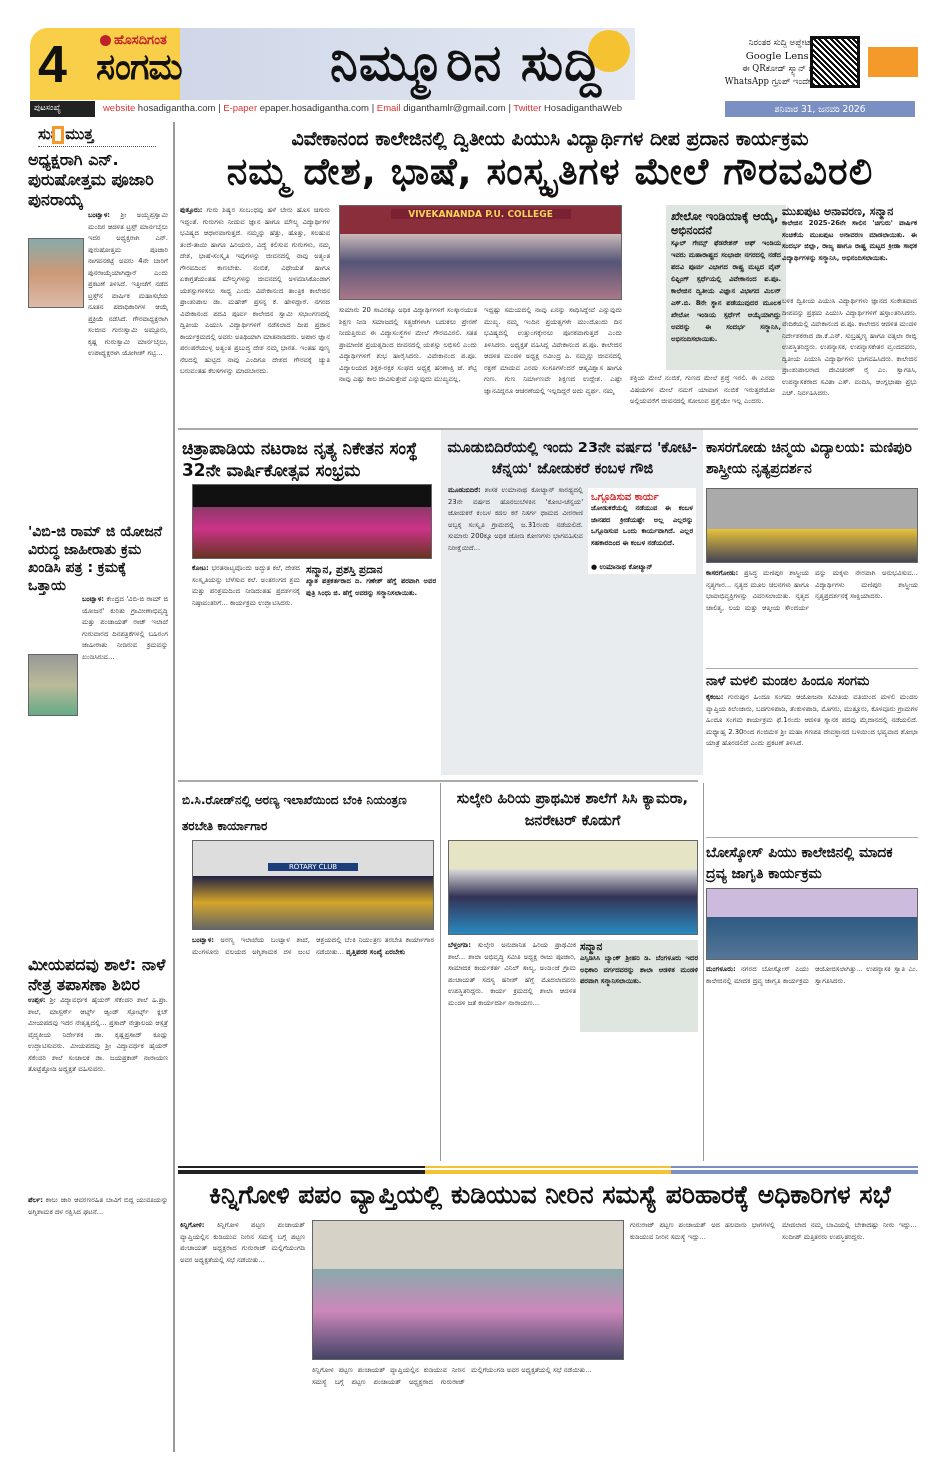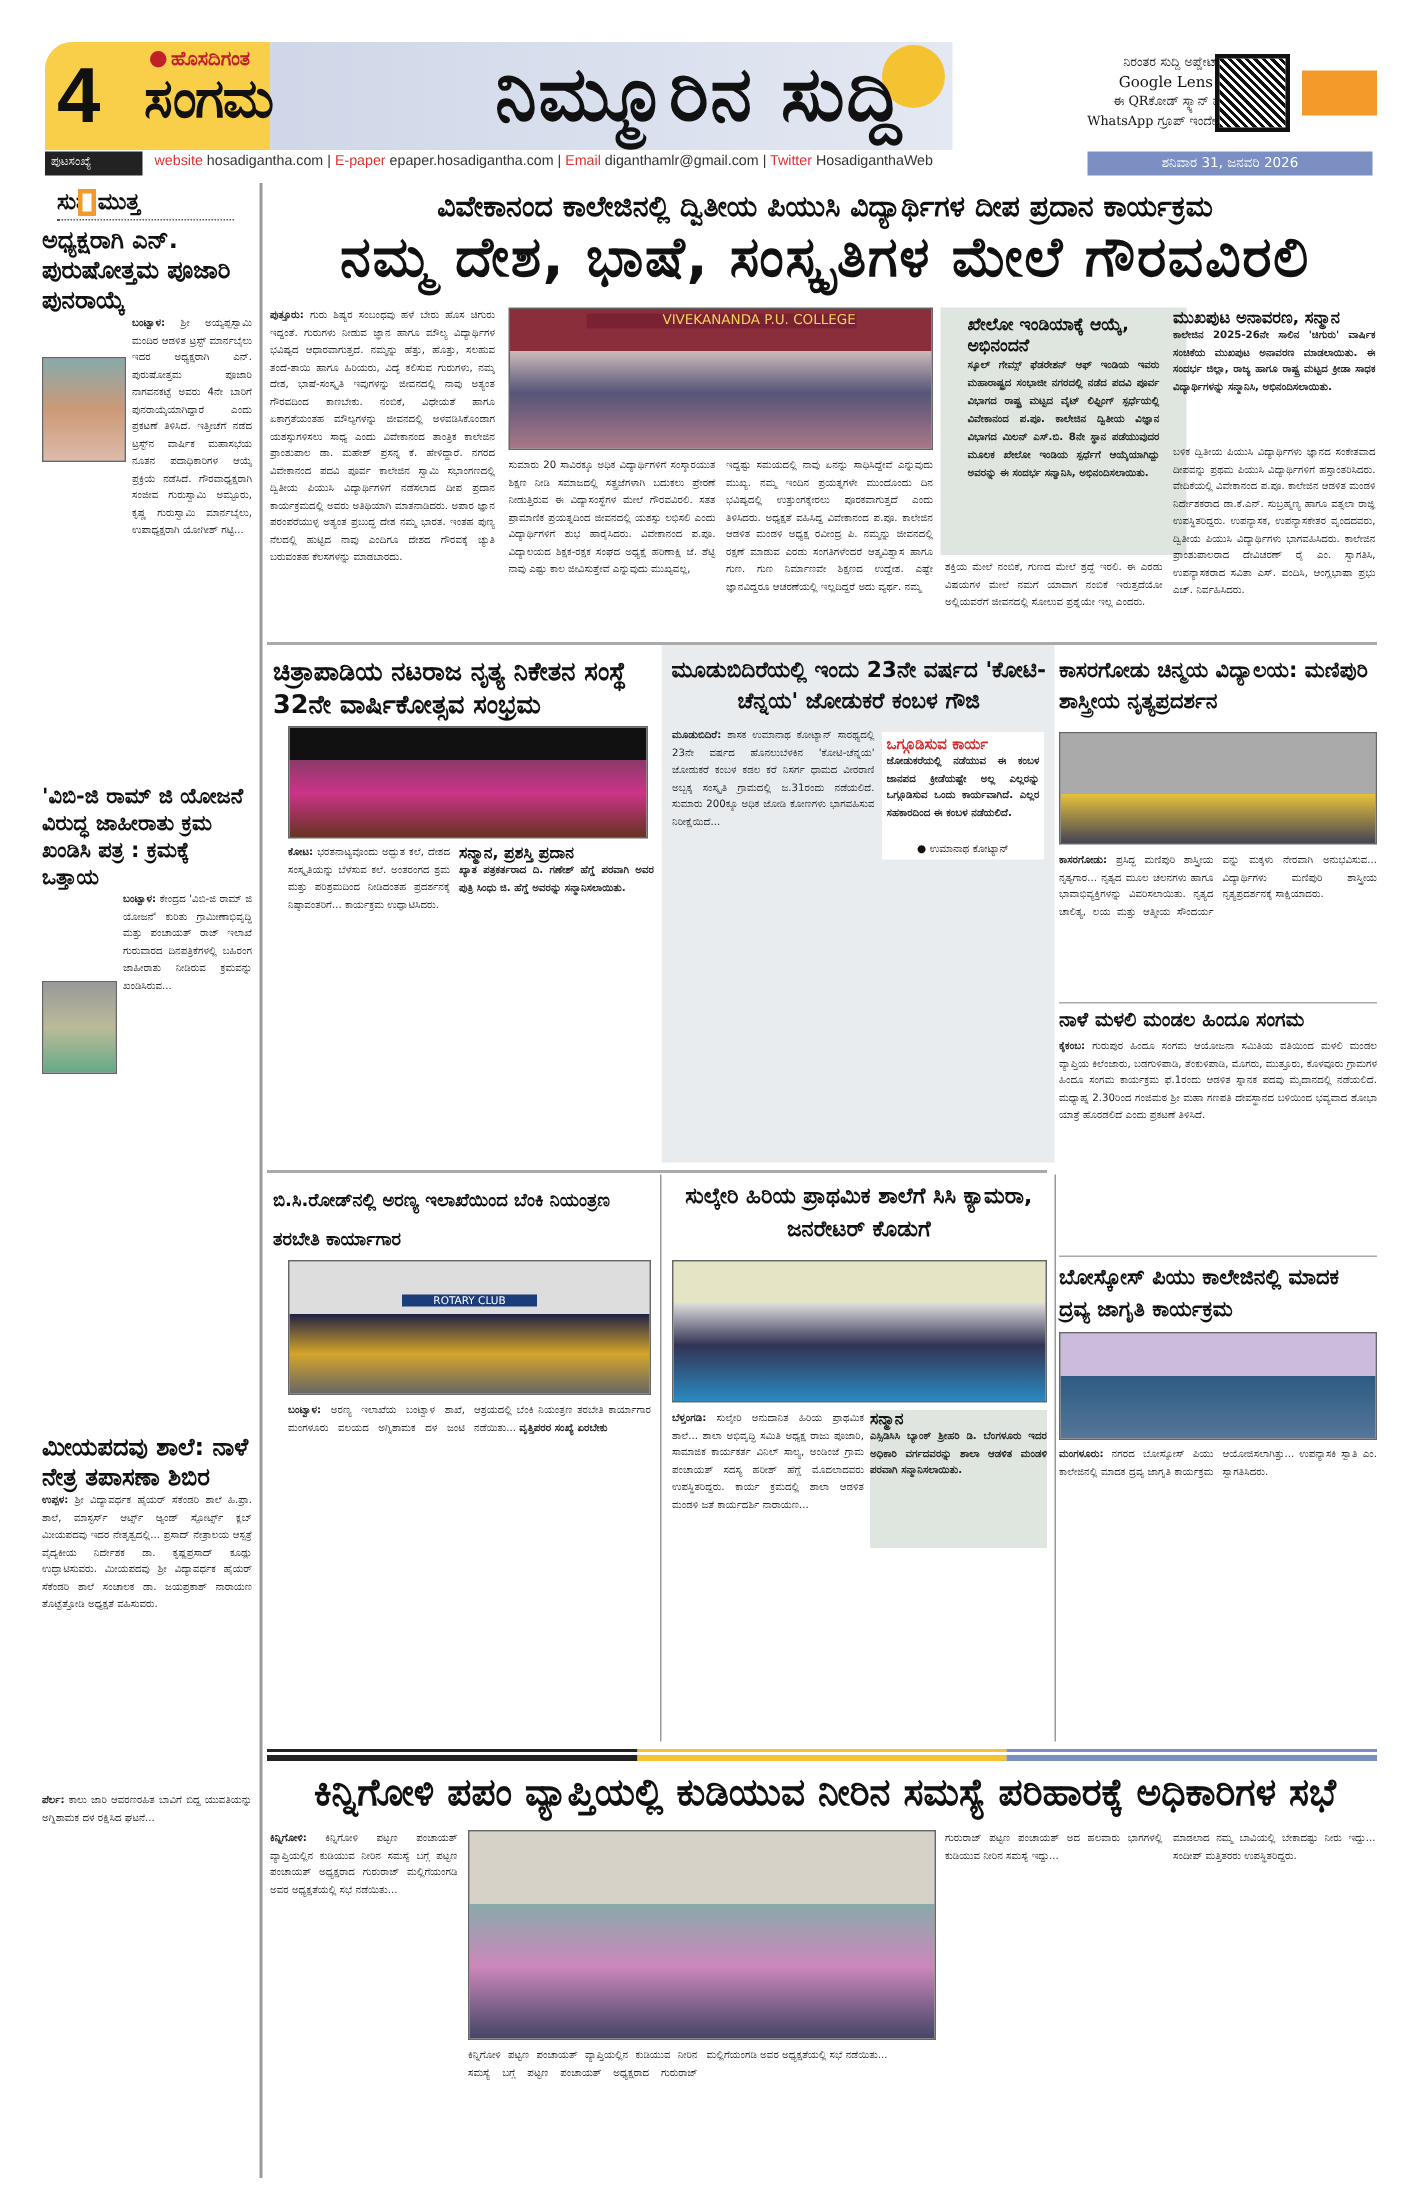--- a/index.html
+++ b/index.html
@@ -83,26 +83,26 @@
 
 <div class="abs" style="left:28px;top:1195px;width:140px">
   <div class="col-text" style="height:210px"><span class="lead">ಪೆರ್ಲ:</span> <span>ಕಾಲು ಜಾರಿ ಆವರಣರಹಿತ ಬಾವಿಗೆ ಬಿದ್ದ ಯುವತಿಯನ್ನು ಅಗ್ನಿಶಾಮಕ ದಳ ರಕ್ಷಿಸಿದ ಘಟನೆ...</span></div>
 </div>
 
 <div class="abs" style="left:180px;top:127px;width:740px;text-align:center;font-size:19px;font-weight:bold">ವಿವೇಕಾನಂದ ಕಾಲೇಜಿನಲ್ಲಿ ದ್ವಿತೀಯ ಪಿಯುಸಿ ವಿದ್ಯಾರ್ಥಿಗಳ ದೀಪ ಪ್ರದಾನ ಕಾರ್ಯಕ್ರಮ</div>
 <div class="abs" style="left:180px;top:150px;width:740px;text-align:center;font-size:37px;font-weight:bold;letter-spacing:1px">ನಮ್ಮ ದೇಶ, ಭಾಷೆ, ಸಂಸ್ಕೃತಿಗಳ ಮೇಲೆ ಗೌರವವಿರಲಿ</div>
 
 <div class="abs col-text" style="left:180px;top:205px;width:150px;height:218px"><span class="lead">ಪುತ್ತೂರು:</span> <span>ಗುರು ಶಿಷ್ಯರ ಸಂಬಂಧವು ಹಳೆ ಬೇರು ಹೊಸ ಚಿಗುರು ಇದ್ದಂತೆ. ಗುರುಗಳು ನೀಡುವ ಜ್ಞಾನ ಹಾಗೂ ಮೌಲ್ಯ ವಿದ್ಯಾರ್ಥಿಗಳ ಭವಿಷ್ಯದ ಆಧಾರವಾಗುತ್ತದೆ. ನಮ್ಮನ್ನು ಹೆತ್ತು, ಹೊತ್ತು, ಸಲಹುವ ತಂದೆ-ತಾಯಿ ಹಾಗೂ ಹಿರಿಯರು, ವಿದ್ಯೆ ಕಲಿಸುವ ಗುರುಗಳು, ನಮ್ಮ ದೇಶ, ಭಾಷೆ-ಸಂಸ್ಕೃತಿ ಇವುಗಳನ್ನು ಜೀವನದಲ್ಲಿ ನಾವು ಅತ್ಯಂತ ಗೌರವದಿಂದ ಕಾಣಬೇಕು. ನಂಬಿಕೆ, ವಿಧೇಯತೆ ಹಾಗೂ ಏಕಾಗ್ರತೆಯಂತಹ ಮೌಲ್ಯಗಳನ್ನು ಜೀವನದಲ್ಲಿ ಅಳವಡಿಸಿಕೊಂಡಾಗ ಯಶಸ್ಸುಗಳಿಸಲು ಸಾಧ್ಯ ಎಂದು ವಿವೇಕಾನಂದ ತಾಂತ್ರಿಕ ಕಾಲೇಜಿನ ಪ್ರಾಂಶುಪಾಲ ಡಾ. ಮಹೇಶ್ ಪ್ರಸನ್ನ ಕೆ. ಹೇಳಿದ್ದಾರೆ. ನಗರದ ವಿವೇಕಾನಂದ ಪದವಿ ಪೂರ್ವ ಕಾಲೇಜಿನ ಸ್ವಾಮಿ ಸಭಾಂಗಣದಲ್ಲಿ ದ್ವಿತೀಯ ಪಿಯುಸಿ ವಿದ್ಯಾರ್ಥಿಗಳಿಗೆ ನಡೆಸಲಾದ ದೀಪ ಪ್ರದಾನ ಕಾರ್ಯಕ್ರಮದಲ್ಲಿ ಅವರು ಅತಿಥಿಯಾಗಿ ಮಾತನಾಡಿದರು. ಅಪಾರ ಜ್ಞಾನ ಪರಂಪರೆಯುಳ್ಳ ಅತ್ಯಂತ ಪ್ರಬುದ್ಧ ದೇಶ ನಮ್ಮ ಭಾರತ. ಇಂತಹ ಪುಣ್ಯ ನೆಲದಲ್ಲಿ ಹುಟ್ಟಿದ ನಾವು ಎಂದಿಗೂ ದೇಶದ ಗೌರವಕ್ಕೆ ಚ್ಯುತಿ ಬರುವಂತಹ ಕೆಲಸಗಳನ್ನು ಮಾಡಬಾರದು.</span></div>
 <div class="abs photo" style="left:339px;top:205px;width:283px;height:95px;background:linear-gradient(180deg,#8b2e3c 0 30%,#cbb 30%,#557 60%,#a78 100%)">
-  <div style="background:#7a2234;color:#f5d35a;font-size:9px;font-weight:normal;text-align:right;width:180px;margin:3px auto">VIVEKANANDA P.U. COLLEGE</div>
+  <div style="background:#7a2234;color:#f5d35a;font-size:9px;font-weight:bold;text-align:center;width:180px;margin:3px auto">VIVEKANANDA P.U. COLLEGE</div>
 </div>
 <div class="abs col-text" style="left:339px;top:305px;width:138px;height:118px">ಸುಮಾರು 20 ಸಾವಿರಕ್ಕೂ ಅಧಿಕ ವಿದ್ಯಾರ್ಥಿಗಳಿಗೆ ಸಂಸ್ಕಾರಯುತ ಶಿಕ್ಷಣ ನೀಡಿ ಸಮಾಜದಲ್ಲಿ ಸತ್ಪ್ರಜೆಗಳಾಗಿ ಬದುಕಲು ಪ್ರೇರಣೆ ನೀಡುತ್ತಿರುವ ಈ ವಿದ್ಯಾಸಂಸ್ಥೆಗಳ ಮೇಲೆ ಗೌರವವಿರಲಿ. ಸತತ ಪ್ರಾಮಾಣಿಕ ಪ್ರಯತ್ನದಿಂದ ಜೀವನದಲ್ಲಿ ಯಶಸ್ಸು ಲಭಿಸಲಿ ಎಂದು ವಿದ್ಯಾರ್ಥಿಗಳಿಗೆ ಶುಭ ಹಾರೈಸಿದರು. ವಿವೇಕಾನಂದ ಪ.ಪೂ. ವಿದ್ಯಾಲಯದ ಶಿಕ್ಷಕ-ರಕ್ಷಕ ಸಂಘದ ಅಧ್ಯಕ್ಷೆ ಹರಿಣಾಕ್ಷಿ ಜೆ. ಶೆಟ್ಟಿ ನಾವು ಎಷ್ಟು ಕಾಲ ಜೀವಿಸುತ್ತೇವೆ ಎನ್ನುವುದು ಮುಖ್ಯವಲ್ಲ,</div>
 <div class="abs col-text" style="left:484px;top:305px;width:138px;height:118px">ಇದ್ದಷ್ಟು ಸಮಯದಲ್ಲಿ ನಾವು ಏನನ್ನು ಸಾಧಿಸಿದ್ದೇವೆ ಎನ್ನುವುದು ಮುಖ್ಯ. ನಮ್ಮ ಇಂದಿನ ಪ್ರಯತ್ನಗಳೇ ಮುಂದೊಂದು ದಿನ ಭವಿಷ್ಯದಲ್ಲಿ ಉತ್ತುಂಗಕ್ಕೇರಲು ಪೂರಕವಾಗುತ್ತದೆ ಎಂದು ತಿಳಿಸಿದರು. ಅಧ್ಯಕ್ಷತೆ ವಹಿಸಿದ್ದ ವಿವೇಕಾನಂದ ಪ.ಪೂ. ಕಾಲೇಜಿನ ಆಡಳಿತ ಮಂಡಳಿ ಅಧ್ಯಕ್ಷ ರವೀಂದ್ರ ಪಿ. ನಮ್ಮನ್ನು ಜೀವನದಲ್ಲಿ ರಕ್ಷಣೆ ಮಾಡುವ ಎರಡು ಸಂಗತಿಗಳೆಂದರೆ ಆತ್ಮವಿಶ್ವಾಸ ಹಾಗೂ ಗುಣ. ಗುಣ ನಿರ್ಮಾಣವೇ ಶಿಕ್ಷಣದ ಉದ್ದೇಶ. ಎಷ್ಟೇ ಜ್ಞಾನವಿದ್ದರೂ ಆಚರಣೆಯಲ್ಲಿ ಇಲ್ಲದಿದ್ದರೆ ಅದು ವ್ಯರ್ಥ. ನಮ್ಮ</div>
 
-<div class="abs box-green" style="left:627px;top:205px;width:164px;height:165px;padding:4px 18px">
+<div class="abs box-green" style="left:666px;top:205px;width:120px;height:165px;padding:4px 5px">
   <div style="font-weight:bold;font-size:11.5px;line-height:14px">ಖೇಲೋ ಇಂಡಿಯಾಕ್ಕೆ ಆಯ್ಕೆ, ಅಭಿನಂದನೆ</div>
   <div class="col-text" style="font-size:6.8px;font-weight:bold;line-height:12px;height:130px">ಸ್ಕೂಲ್ ಗೇಮ್ಸ್ ಫೆಡರೇಶನ್ ಆಫ್ ಇಂಡಿಯ ಇವರು ಮಹಾರಾಷ್ಟ್ರದ ಸಂಭಾಜೀ ನಗರದಲ್ಲಿ ನಡೆದ ಪದವಿ ಪೂರ್ವ ವಿಭಾಗದ ರಾಷ್ಟ್ರ ಮಟ್ಟದ ವೈಟ್ ಲಿಫ್ಟಿಂಗ್ ಸ್ಪರ್ಧೆಯಲ್ಲಿ ವಿವೇಕಾನಂದ ಪ.ಪೂ. ಕಾಲೇಜಿನ ದ್ವಿತೀಯ ವಿಜ್ಞಾನ ವಿಭಾಗದ ಮಿಲನ್ ಎಸ್.ಬಿ. 8ನೇ ಸ್ಥಾನ ಪಡೆಯುವುದರ ಮೂಲಕ ಖೇಲೋ ಇಂಡಿಯ ಸ್ಪರ್ಧೆಗೆ ಆಯ್ಕೆಯಾಗಿದ್ದು ಅವರನ್ನು ಈ ಸಂದರ್ಭ ಸನ್ಮಾನಿಸಿ, ಅಭಿನಂದಿಸಲಾಯಿತು.</div>
 </div>
 <div class="abs col-text" style="left:630px;top:373px;width:145px;height:50px">ಶಕ್ತಿಯ ಮೇಲೆ ನಂಬಿಕೆ, ಗುಣದ ಮೇಲೆ ಶ್ರದ್ಧೆ ಇರಲಿ. ಈ ಎರಡು ವಿಷಯಗಳ ಮೇಲೆ ನಮಗೆ ಯಾವಾಗ ನಂಬಿಕೆ ಇರುತ್ತದೆಯೋ ಅಲ್ಲಿಯವರೆಗೆ ಜೀವನದಲ್ಲಿ ಸೋಲುವ ಪ್ರಶ್ನೆಯೇ ಇಲ್ಲ ಎಂದರು.</div>
 
 <div class="abs" style="left:782px;top:205px;width:135px">
   <div style="font-weight:bold;font-size:11px">ಮುಖಪುಟ ಅನಾವರಣ, ಸನ್ಮಾನ</div>
   <div class="col-text" style="font-weight:bold;height:72px">ಕಾಲೇಜಿನ 2025-26ನೇ ಸಾಲಿನ 'ಚಿಗುರು' ವಾರ್ಷಿಕ ಸಂಚಿಕೆಯ ಮುಖಪುಟ ಅನಾವರಣ ಮಾಡಲಾಯಿತು. ಈ ಸಂದರ್ಭ ಜಿಲ್ಲಾ, ರಾಜ್ಯ ಹಾಗೂ ರಾಷ್ಟ್ರ ಮಟ್ಟದ ಕ್ರೀಡಾ ಸಾಧಕ ವಿದ್ಯಾರ್ಥಿಗಳನ್ನು ಸನ್ಮಾನಿಸಿ, ಅಭಿನಂದಿಸಲಾಯಿತು.</div>
   <div class="col-text" style="height:135px;margin-top:6px">ಬಳಿಕ ದ್ವಿತೀಯ ಪಿಯುಸಿ ವಿದ್ಯಾರ್ಥಿಗಳು ಜ್ಞಾನದ ಸಂಕೇತವಾದ ದೀಪವನ್ನು ಪ್ರಥಮ ಪಿಯುಸಿ ವಿದ್ಯಾರ್ಥಿಗಳಿಗೆ ಹಸ್ತಾಂತರಿಸಿದರು. ವೇದಿಕೆಯಲ್ಲಿ ವಿವೇಕಾನಂದ ಪ.ಪೂ. ಕಾಲೇಜಿನ ಆಡಳಿತ ಮಂಡಳಿ ನಿರ್ದೇಶಕರಾದ ಡಾ.ಕೆ.ಎನ್. ಸುಬ್ರಹ್ಮಣ್ಯ ಹಾಗೂ ವತ್ಸಲಾ ರಾಜ್ಞಿ ಉಪಸ್ಥಿತರಿದ್ದರು. ಉಪನ್ಯಾಸಕ, ಉಪನ್ಯಾಸಕೇತರ ವೃಂದದವರು, ದ್ವಿತೀಯ ಪಿಯುಸಿ ವಿದ್ಯಾರ್ಥಿಗಳು ಭಾಗವಹಿಸಿದರು. ಕಾಲೇಜಿನ ಪ್ರಾಂಶುಪಾಲರಾದ ದೇವಿಚರಣ್ ರೈ ಎಂ. ಸ್ವಾಗತಿಸಿ, ಉಪನ್ಯಾಸಕರಾದ ಸವಿತಾ ಎಸ್. ವಂದಿಸಿ, ಆಂಗ್ಲಭಾಷಾ ಪ್ರಭು ಎಚ್. ನಿರ್ವಹಿಸಿದರು.</div>
 </div>
@@ -116,21 +116,21 @@
   <div style="font-weight:bold;font-size:10.5px">ಸನ್ಮಾನ, ಪ್ರಶಸ್ತಿ ಪ್ರದಾನ</div>
   <div class="col-text" style="font-weight:bold;height:44px">ಖ್ಯಾತ ಪತ್ರಕರ್ತರಾದ ದಿ. ಗಣೇಶ್ ಹೆಗ್ಡೆ ಪರವಾಗಿ ಅವರ ಪುತ್ರಿ ಸಿಂಧು ಜಿ. ಹೆಗ್ಡೆ ಅವರನ್ನು ಸನ್ಮಾನಿಸಲಾಯಿತು.</div>
 </div>
 
 <div class="abs box-grey" style="left:441px;top:430px;width:262px;height:345px"></div>
 <div class="abs" style="left:445px;top:437px;width:255px;font-weight:bold;font-size:14.5px;line-height:21px;text-align:center">ಮೂಡುಬಿದಿರೆಯಲ್ಲಿ ಇಂದು 23ನೇ ವರ್ಷದ 'ಕೋಟಿ-ಚೆನ್ನಯ' ಜೋಡುಕರೆ ಕಂಬಳ ಗೌಜಿ</div>
 <div class="abs col-text" style="left:448px;top:485px;width:135px;height:285px"><span class="lead">ಮೂಡುಬಿದಿರೆ:</span> <span>ಶಾಸಕ ಉಮಾನಾಥ ಕೋಟ್ಯಾನ್ ಸಾರಥ್ಯದಲ್ಲಿ 23ನೇ ವರ್ಷದ ಹೊನಲುಬೆಳಕಿನ 'ಕೋಟಿ-ಚೆನ್ನಯ' ಜೋಡುಕರೆ ಕಂಬಳ ಕಡಲ ಕರೆ ನಿಸರ್ಗ ಧಾಮದ ವೀರರಾಣಿ ಅಬ್ಬಕ್ಕ ಸಂಸ್ಕೃತಿ ಗ್ರಾಮದಲ್ಲಿ ಜ.31ರಂದು ನಡೆಯಲಿದೆ. ಸುಮಾರು 200ಕ್ಕೂ ಅಧಿಕ ಜೋಡಿ ಕೋಣಗಳು ಭಾಗವಹಿಸುವ ನಿರೀಕ್ಷೆಯಿದೆ...</span></div>
 <div class="abs" style="left:588px;top:488px;width:108px;background:#fff;padding:3px">
   <div style="color:#d52b2b;font-weight:bold;font-size:10px">ಒಗ್ಗೂಡಿಸುವ ಕಾರ್ಯ</div>
   <div class="col-text" style="font-weight:bold;height:60px">ಜೋಡುಕರೆಯಲ್ಲಿ ನಡೆಯುವ ಈ ಕಂಬಳ ಜಾನಪದ ಕ್ರೀಡೆಯಷ್ಟೇ ಅಲ್ಲ ಎಲ್ಲರನ್ನು ಒಗ್ಗೂಡಿಸುವ ಒಂದು ಕಾರ್ಯವಾಗಿದೆ. ಎಲ್ಲರ ಸಹಕಾರದಿಂದ ಈ ಕಂಬಳ ನಡೆಯಲಿದೆ.</div>
-  <div style="font-size:7px;font-weight:normal;text-align:center">● <span>ಉಮಾನಾಥ ಕೋಟ್ಯಾನ್</span></div>
+  <div style="font-size:7px;font-weight:bold;text-align:left">● <span>ಉಮಾನಾಥ ಕೋಟ್ಯಾನ್</span></div>
 </div>
 
 <div class="abs" style="left:706px;top:437px;width:212px;font-weight:bold;font-size:14px;line-height:21px">ಕಾಸರಗೋಡು ಚಿನ್ಮಯ ವಿದ್ಯಾಲಯ: ಮಣಿಪುರಿ ಶಾಸ್ತ್ರೀಯ ನೃತ್ಯಪ್ರದರ್ಶನ</div>
 <div class="abs photo" style="left:706px;top:488px;width:212px;height:75px;background:linear-gradient(180deg,#aaa 0 55%,#e8c23a 55%,#445 100%)"></div>
 <div class="abs col-text" style="left:706px;top:568px;width:212px;height:95px;column-count:2;column-gap:6px"><span class="lead">ಕಾಸರಗೋಡು:</span> <span>ಪ್ರಸಿದ್ಧ ಮಣಿಪುರಿ ಶಾಸ್ತ್ರೀಯ ನೃತ್ಯಗಾರ... ನೃತ್ಯದ ಮೂಲ ಚಲನಗಳು ಹಾಗೂ ಭಾವಾಭಿವ್ಯಕ್ತಿಗಳನ್ನು ವಿವರಿಸಲಾಯಿತು. ನೃತ್ಯದ ಚಾಲಿತ್ಯ, ಲಯ ಮತ್ತು ಆತ್ಮೀಯ ಸೌಂದರ್ಯ ವನ್ನು ಮಕ್ಕಳು ನೇರವಾಗಿ ಅನುಭವಿಸುವ... ವಿದ್ಯಾರ್ಥಿಗಳು ಮಣಿಪುರಿ ಶಾಸ್ತ್ರೀಯ ನೃತ್ಯಪ್ರದರ್ಶನಕ್ಕೆ ಸಾಕ್ಷಿಯಾದರು.</span></div>
 <div class="abs hrule" style="left:706px;top:668px;width:212px"></div>
 <div class="abs" style="left:706px;top:673px;width:212px;font-weight:bold;font-size:13px">ನಾಳೆ ಮಳಲಿ ಮಂಡಲ ಹಿಂದೂ ಸಂಗಮ</div>
 <div class="abs col-text" style="left:706px;top:692px;width:212px;height:80px"><span class="lead">ಕೈಕಂಬ:</span> <span>ಗುರುಪುರ ಹಿಂದೂ ಸಂಗಮ ಆಯೋಜನಾ ಸಮಿತಿಯ ವತಿಯಿಂದ ಮಳಲಿ ಮಂಡಲ ವ್ಯಾಪ್ತಿಯ ಕಿಲೆಂಜಾರು, ಬಡಗುಳಿಪಾಡಿ, ತೆಂಕುಳಿಪಾಡಿ, ಮೊಗರು, ಮುತ್ತೂರು, ಕೊಳವೂರು ಗ್ರಾಮಗಳ ಹಿಂದೂ ಸಂಗಮ ಕಾರ್ಯಕ್ರಮ ಫೆ.1ರಂದು ಆಡಳಿತ ಸ್ನಾನಕ ಪದವು ಮೈದಾನದಲ್ಲಿ ನಡೆಯಲಿದೆ. ಮಧ್ಯಾಹ್ನ 2.30ರಿಂದ ಗಂಜಿಮಠ ಶ್ರೀ ಮಹಾ ಗಣಪತಿ ದೇವಸ್ಥಾನದ ಬಳಿಯಿಂದ ಭವ್ಯವಾದ ಶೋಭಾ ಯಾತ್ರೆ ಹೊರಡಲಿದೆ ಎಂದು ಪ್ರಕಟಣೆ ತಿಳಿಸಿದೆ.</span></div>
 
 <div class="abs hrule" style="left:178px;top:780px;width:520px;height:2px"></div>

